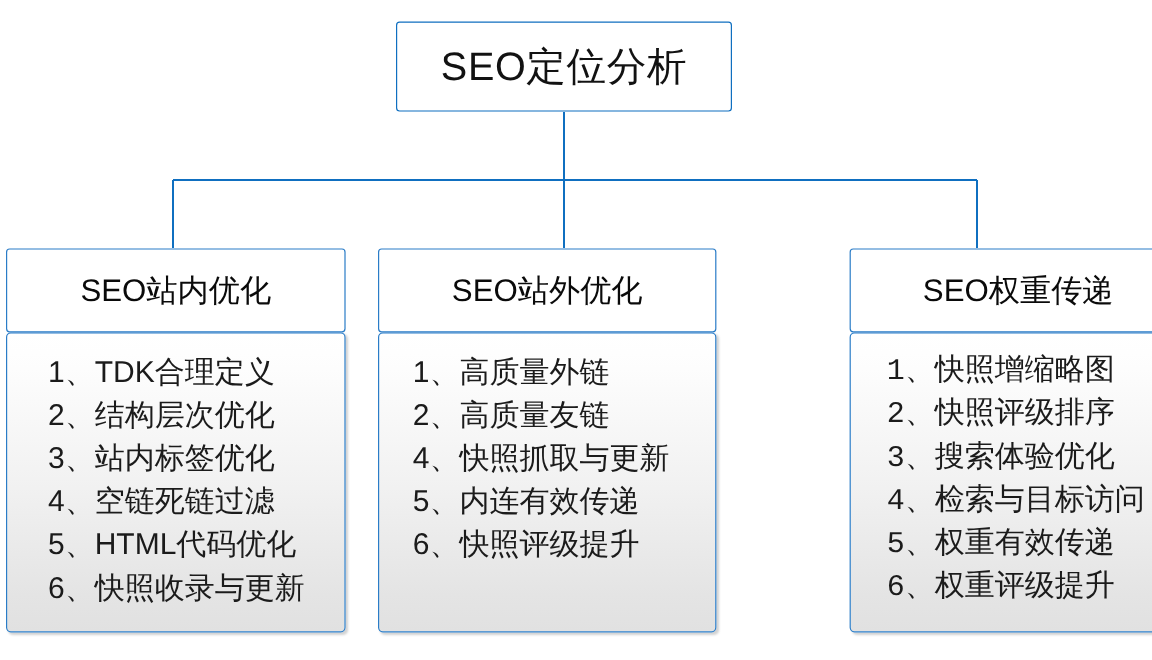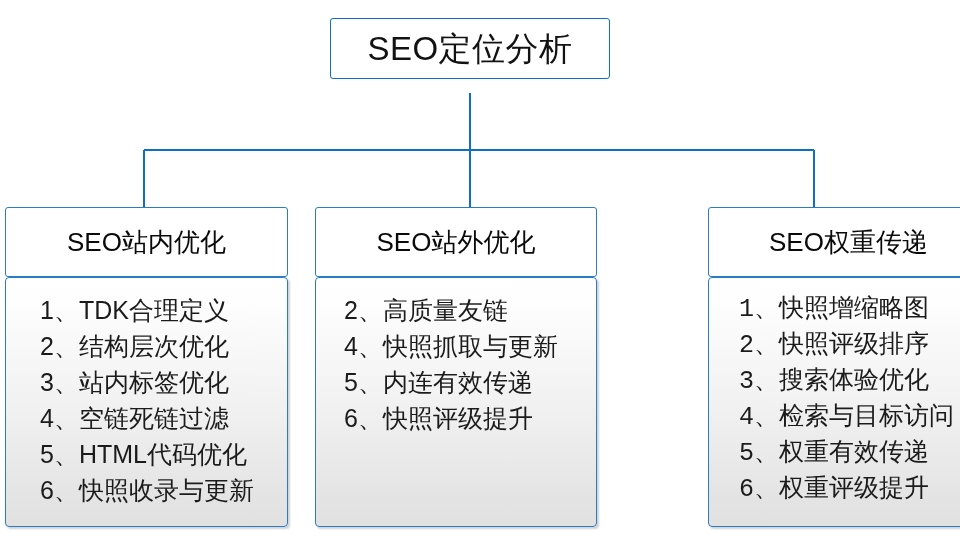--- a/index.html
+++ b/index.html
@@ -28,21 +28,21 @@
     height: 550px;
     pointer-events: none;
   }
 
   
   .root-box {
     position: absolute;
     left: 330px;
     top: 18px;
     width: 280px;
-    height: 61px;
+    height: 75px;
     box-sizing: border-box;
     border: 1.6px solid #0f6fc0;
     border-radius: 3px;
     background: #ffffff;
     display: flex;
     align-items: center;
     justify-content: center;
   }
   .root-label {
     font-size: 33px;
@@ -137,20 +137,21 @@
       </ul>
     </div>
   </div>
 
   <div class="column col-2">
     <div class="col-header">
       <span class="col-header-label">SEO站外优化</span>
     </div>
     <div class="col-body">
       <ul class="item-list">
+        <li class="item">1、高质量外链</li>
         <li class="item">2、高质量友链</li>
         <li class="item">4、快照抓取与更新</li>
         <li class="item">5、内连有效传递</li>
         <li class="item">6、快照评级提升</li>
       </ul>
     </div>
   </div>
 
   <div class="column col-3">
     <div class="col-header">

